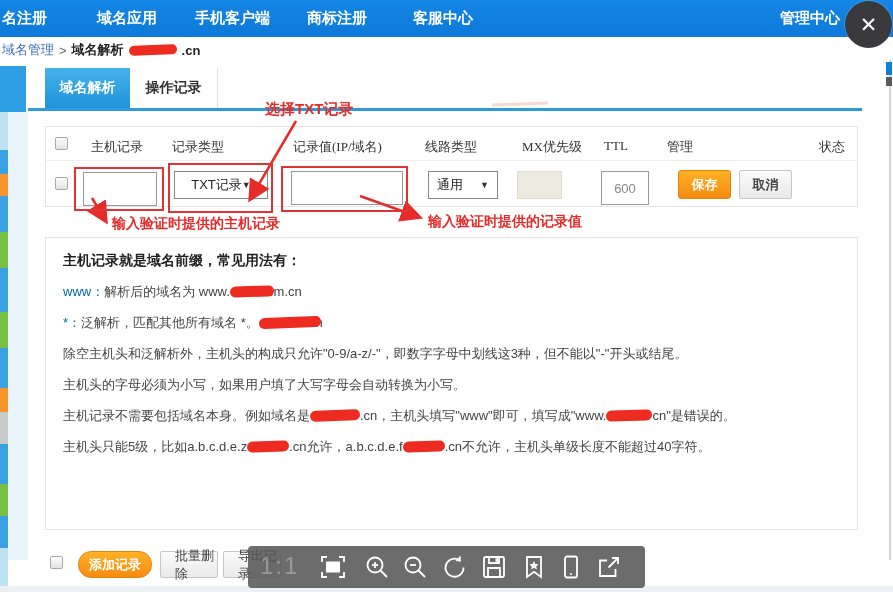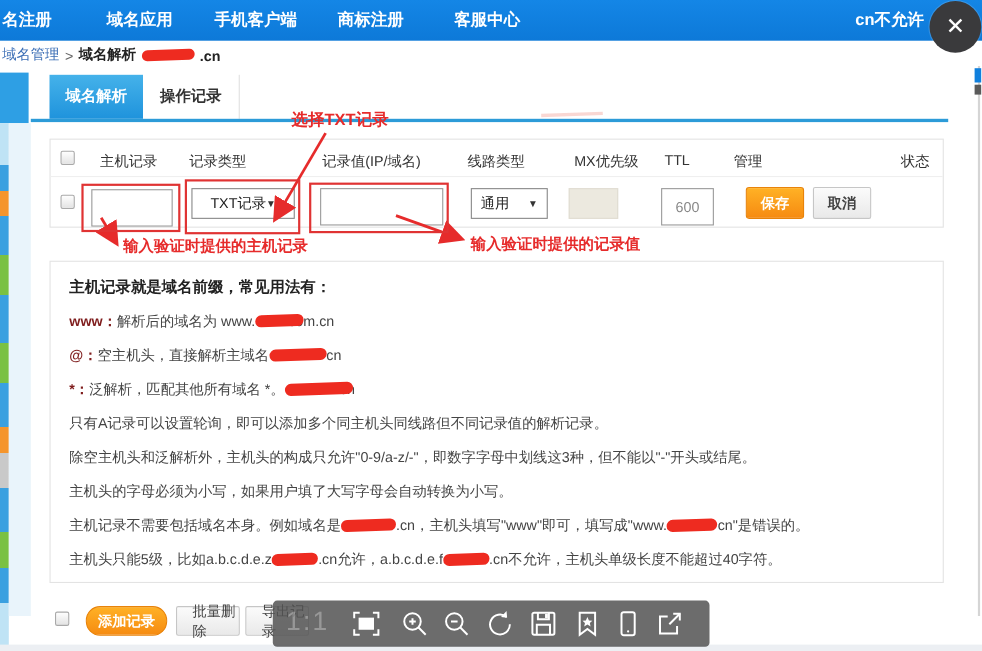--- a/index.html
+++ b/index.html
@@ -37,21 +37,21 @@
   .bottom-strip { left:0; top:586px; width:893px; height:6px; background:#eceff3; }
 
   
   .tabs-underline { left:28px; top:108px; width:834px; height:3px; background:#2c9bd8; }
   .tab { position:absolute; top:68px; height:40px; display:flex; align-items:center; justify-content:center; font-size:14px; font-weight:bold; cursor:pointer; }
   .tab-active { left:45px; width:85px; background:linear-gradient(#45b2ea,#1f93dc); color:#fff; }
   .tab-idle { left:130px; width:88px; background:#fff; color:#333; border-right:1px solid #e0e0e0; }
 
   
   .tablebox { left:45px; top:126px; width:813px; height:81px; border:1px solid #e3e3e3; background:#fff; }
-  .th { position:absolute; top:11px; font-size:13px; color:#333; white-space:nowrap; }
+  .th { position:absolute; top:11px; font-size:13px; color:#333; white-space:nowrap;font-family:Liberation Serif, serif; }
   .hdr-sep { position:absolute; left:0; top:33px; width:100%; height:1px; background:#efefef; }
   .cb { position:absolute; width:13px; height:13px; border:1px solid #a9a9a9; border-radius:2px; background:linear-gradient(#fefefe,#e3e3e3); cursor:pointer; }
   .txt-input { position:absolute; height:27px; border:1px solid #999; background:#fff; font-size:13px; padding:16px 4px; }
   .sel { position:absolute; height:28px; border:1px solid #888; background:#fff; font-size:13px; color:#222;
          display:flex; align-items:center; cursor:pointer; }
   .sel .car { font-size:9px; color:#333; }
   .dis-box { position:absolute; height:28px; background:#ece9df; border:1px solid #e0ddd2; }
   .btn-save { position:absolute; height:29px; background:linear-gradient(#ffb125,#f68b11); border:1px solid #e8830a; border-radius:3px;
               color:#fff; font-size:13px; font-weight:bold; display:flex; align-items:center; justify-content:center; cursor:pointer; }
   .btn-gray { position:absolute; height:29px; background:linear-gradient(#fbfbfb,#e9e9e9); border:1px solid #c6c6c6; border-radius:2px;
@@ -59,21 +59,21 @@
 
   
   .redbox { position:absolute; border:2px solid #e03333; z-index:8; pointer-events:none; }
   .red-note { position:absolute; color:#e62b2b; font-size:15px; font-weight:bold; z-index:8; white-space:nowrap; }
   .scribble { display:inline-block; height:11px; background:#ee2b20; border-radius:6px; vertical-align:-1px; transform:skewY(-2deg); }
 
   
   .helpbox { left:45px; top:237px; width:813px; height:293px; border:1px solid #e3e3e3; background:#fff; padding:15px 17px; font-size:13px; color:#444; }
   .helpbox p { margin:0 0 16px 0; line-height:15px; white-space:nowrap; }
   .help-title { font-weight:bold; color:#222; font-size:14px; margin-bottom:16px; }
-  .bpre { font-weight:bold; color:#7f1d1d; }
+  .bpre { font-weight:normal; color:#0369a1; }
 
   
   .btn-add { position:absolute; left:78px; top:551px; width:74px; height:27px; background:linear-gradient(#ffb125,#f68b11); border:1px solid #e8830a;
              border-radius:13px; color:#fff; font-size:13px; font-weight:bold; display:flex; align-items:center; justify-content:center; cursor:pointer; z-index:4;}
   .btn-foot { position:absolute; top:551px; height:27px; background:linear-gradient(#fbfbfb,#e9e9e9); border:1px solid #c6c6c6; border-radius:2px;
               color:#444; font-size:13px; display:flex; align-items:center; justify-content:center; cursor:pointer; z-index:4;padding-left:14px;}
 
   
   .viewer { left:248px; top:546px; width:397px; height:42px; background:rgba(82,82,82,0.85); border-radius:4px; z-index:12;
             display:flex; align-items:center; }
@@ -94,21 +94,21 @@
 <div class="abs right-bit2"></div>
 <div class="abs bottom-strip"></div>
 
 <div class="abs navbar">
   <span class="nav-item" style="left:2px">名注册</span>
   <span class="nav-item" style="left:97px">域名应用</span>
   <span class="nav-item" style="left:195px">手机客户端</span>
   <span class="nav-item" style="left:307px">商标注册</span>
   <span class="nav-item" style="left:413px">客服中心</span>
   <span class="nav-right">
-    <span>cn不允许</span><span class="nav-caret">▼</span>
+    <span>管理中心</span><span class="nav-caret">▼</span>
   </span>
 </div>
 <div class="abs close-btn">
     <span>✕</span>
   </div>
 
 <div class="abs breadcrumb">
   <span class="bc-link">域名管理</span>
   <span class="bc-sep">&gt;</span>
   <span class="bc-cur">域名解析</span>
@@ -167,26 +167,22 @@
   <line x1="360" y1="196" x2="416" y2="216" stroke="#e62b2b" stroke-width="2.5" marker-end="url(#ah)"></line>
   <line x1="492" y1="105" x2="548" y2="103" stroke="#f5b8b0" stroke-width="3" opacity="0.55"></line>
 </svg>
 
 <div class="abs helpbox">
   <p class="help-title">主机记录就是域名前缀，常见用法有：</p>
   <p>
     <span class="bpre">www：</span><span>解析后的域名为 www.</span><span class="scribble" style="width:44px;margin-right:-14px"></span><span>com.cn</span>
   </p>
   <p>
-    <span class="bpre">@：</span><span>空主机头，直接解析主域名</span><span class="scribble" style="width:52px"></span><span>cn</span>
-  </p>
-  <p>
     <span class="bpre">*：</span><span>泛解析，匹配其他所有域名 *。</span><span class="scribble" style="width:62px;margin-right:-40px"></span><span>com.cn</span>
   </p>
-  <p>只有A记录可以设置轮询，即可以添加多个同主机头同线路但不同记录值的解析记录。</p>
   <p>除空主机头和泛解析外，主机头的构成只允许"0-9/a-z/-"，即数字字母中划线这3种，但不能以"-"开头或结尾。</p>
   <p>主机头的字母必须为小写，如果用户填了大写字母会自动转换为小写。</p>
   <p>
     <span>主机记录不需要包括域名本身。例如域名是</span><span class="scribble" style="width:50px"></span><span>.cn，主机头填写"www"即可，填写成"www.</span><span class="scribble" style="width:46px"></span><span>cn"是错误的。</span>
   </p>
   <p>
     <span>主机头只能5级，比如a.b.c.d.e.z</span><span class="scribble" style="width:42px"></span><span>.cn允许，a.b.c.d.e.f</span><span class="scribble" style="width:42px"></span><span>.cn不允许，主机头单级长度不能超过40字符。</span>
   </p>
 </div>
 

